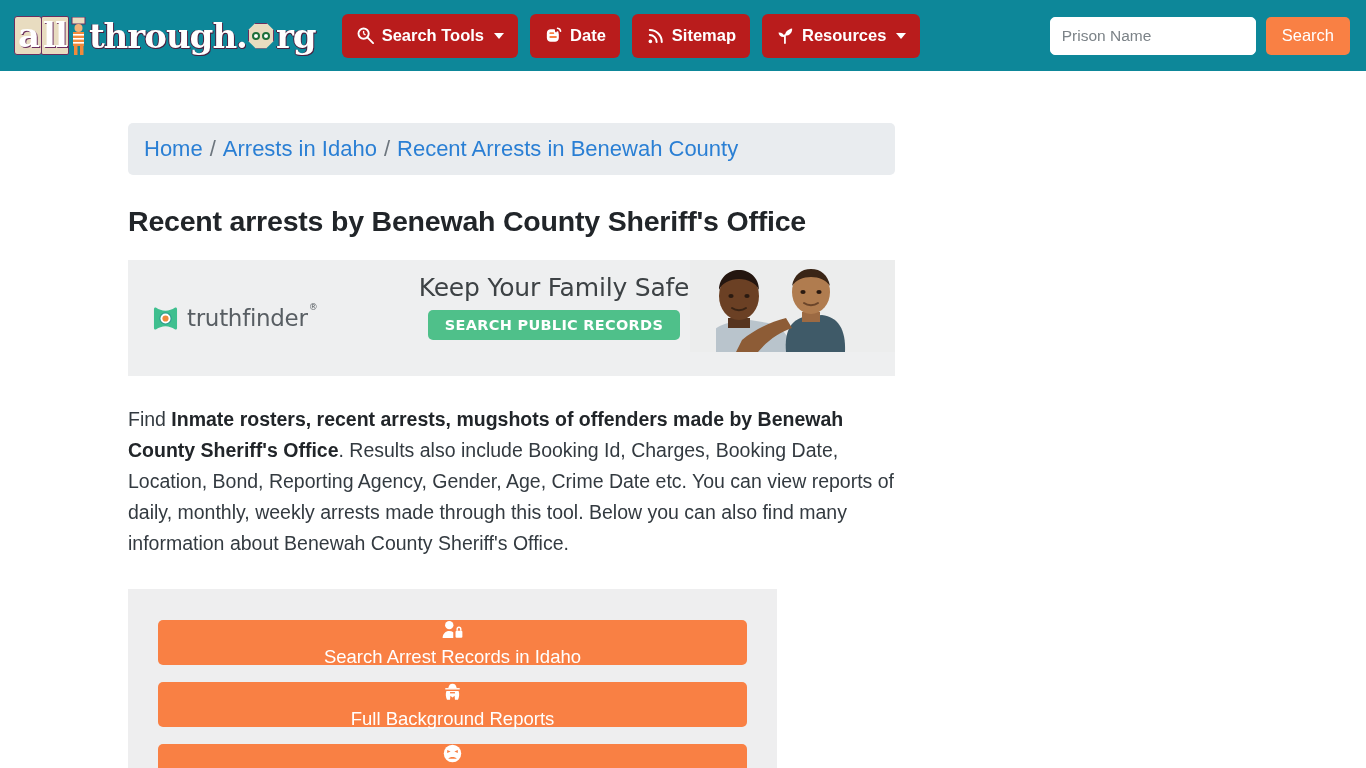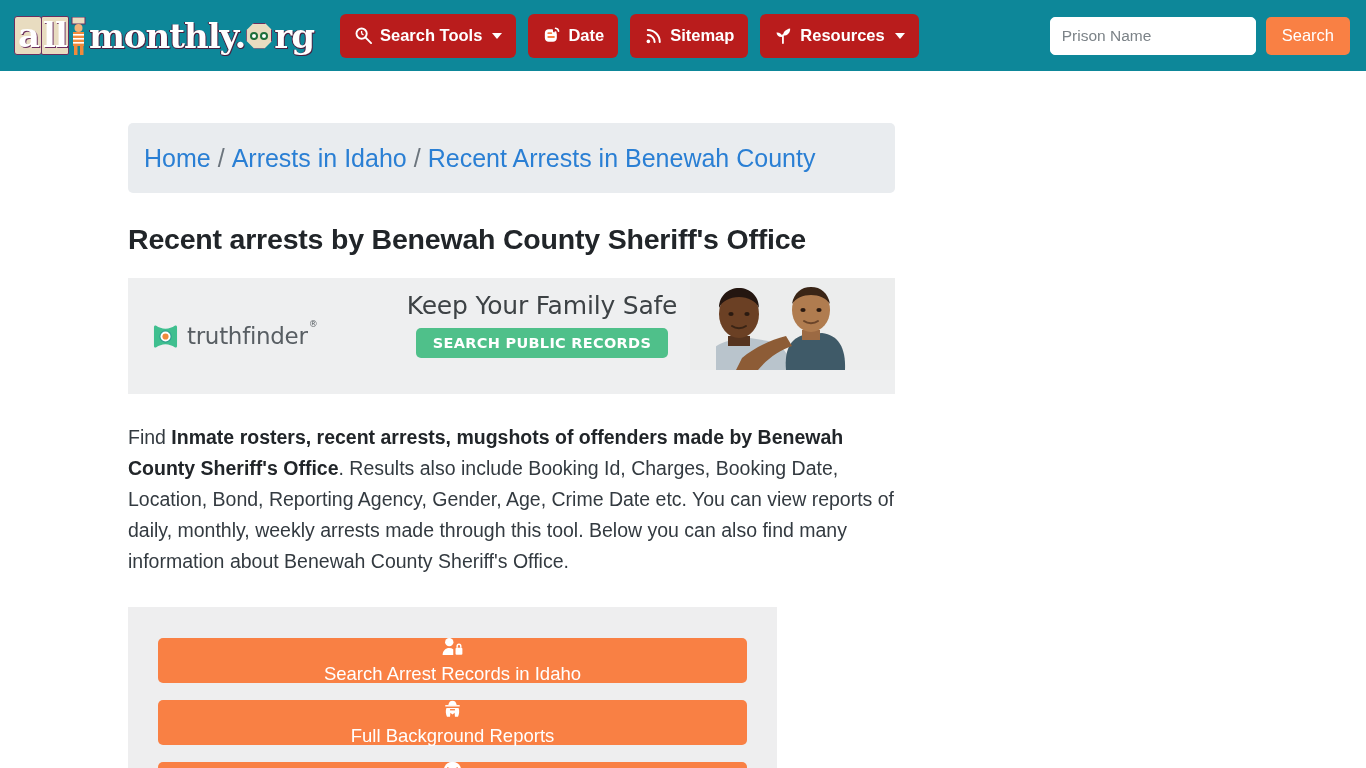--- a/index.html
+++ b/index.html
@@ -142,22 +142,22 @@
   }
 
   
   .container { width: 1366px; padding: 0; }
   .content { width: 767px; margin-left: 128px; }
 
   .breadcrumb {
     background: #e9ecef;
     border-radius: 5px;
     margin-top: 52px;
-    padding: 20px 16px;
-    font-size: 25px;
+    padding: 13px 16px;
+    font-size: 22px;
     display: flex;
     align-items: center;
     flex-wrap: nowrap;
     line-height: 1.2;
   }
   .crumb { color: #2a7fd4; text-decoration: none; cursor: pointer; }
   .crumb-sep { color: #6c757d; margin: 0 7px; }
 
   h1.page-title {
     font-size: 28.5px;
@@ -186,21 +186,21 @@
   .tf-word {
     font-size: 23px;
     color: #585e63;
     letter-spacing: -0.3px;
     font-family: "DejaVu Sans", sans-serif;
     position: relative;
   }
   .tf-word sup { font-size: 9px; position: relative; top: -8px; left: 1px; }
   .ad-center {
     position: absolute;
-    left: 249px; top: 0;
+    left: 261px; top: 0;
     width: 330px; height: 92px;
     display: flex;
     flex-direction: column;
     align-items: center;
     justify-content: center;
     gap: 8px;
   }
   .ad-head {
     font-size: 25px;
     color: #3d4245;
@@ -277,21 +277,21 @@
           <rect x="2" y="0" width="13" height="7" fill="#e8dcc0" stroke="#6b2f5e" stroke-width="1"></rect>
           <circle cx="8.5" cy="11" r="4" fill="#f1b27a"></circle>
           <rect x="3" y="15" width="11" height="14" fill="#f08a3c"></rect>
           <rect x="3" y="17" width="11" height="1.6" fill="#ffffff"></rect>
           <rect x="3" y="21" width="11" height="1.6" fill="#ffffff"></rect>
           <rect x="3" y="25" width="11" height="1.6" fill="#ffffff"></rect>
           <rect x="4" y="29" width="3.5" height="9" fill="#f08a3c"></rect>
           <rect x="10" y="29" width="3.5" height="9" fill="#f08a3c"></rect>
         </svg>
       </span>
-        <span class="lg-rest">monthly.</span>
+        <span class="lg-rest">through.</span>
         <span class="lg-octo">
           <i class="lg-eye" style="left:3px"></i>
           <i class="lg-eye" style="left:13px"></i>
         </span>
         <span class="lg-rest">rg</span>
     </span>
   </div>
 
   <button class="nav-btn">
     <span class="nav-ico">

